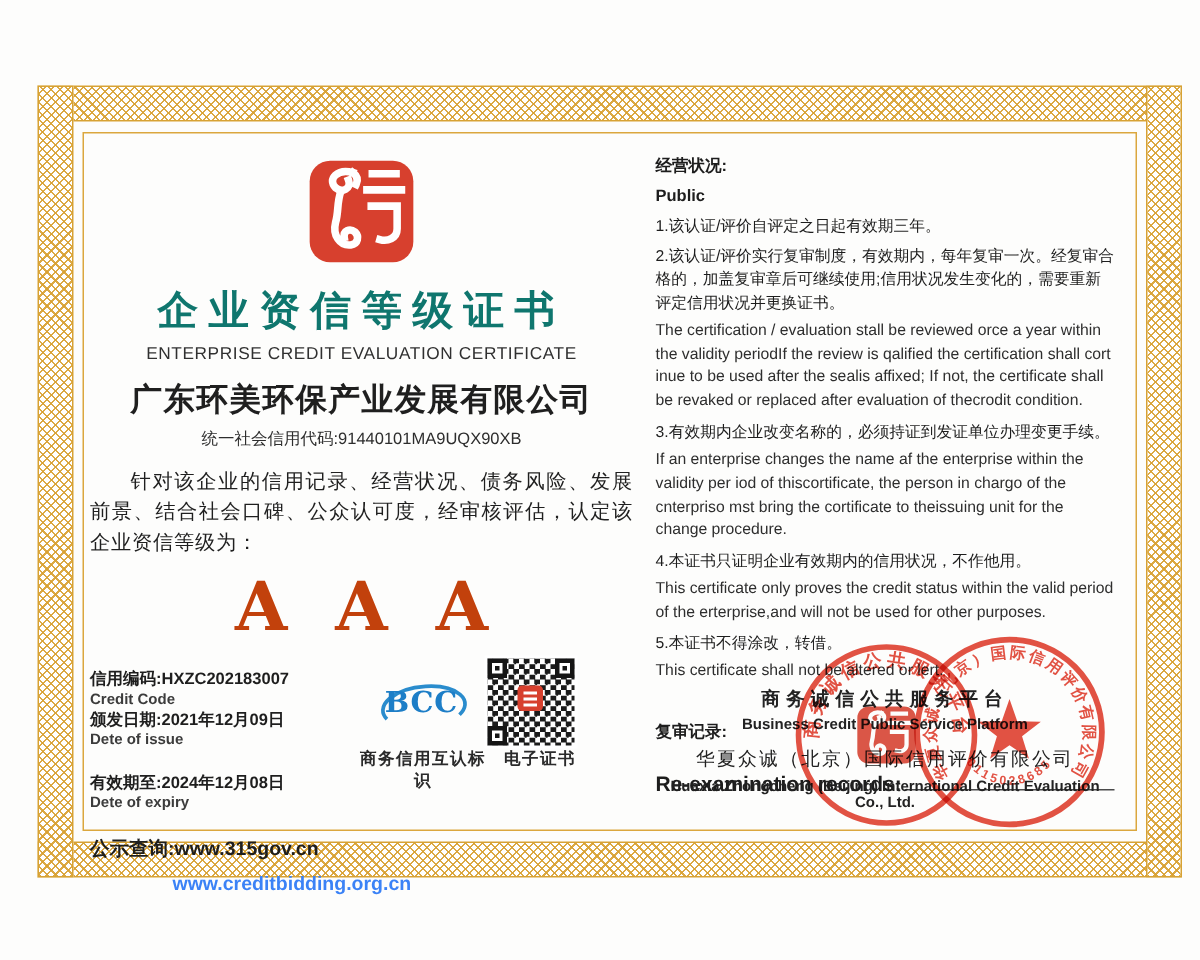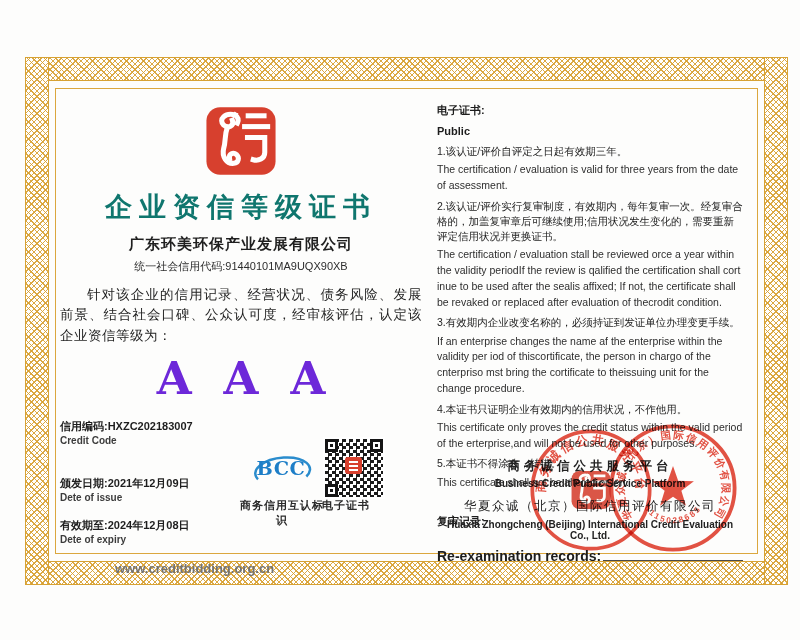--- a/index.html
+++ b/index.html
@@ -17,45 +17,45 @@
   .band-left{left:25px;top:57px;bottom:55px;width:22px;}
   .band-right{right:12px;top:57px;bottom:55px;width:22px;}
   .inner-line{position:absolute;left:55px;top:88px;right:42px;bottom:86px;border:1.5px solid #dba73e;}
 
   
   .left-col{position:absolute;left:60px;top:104px;width:362px;text-align:center;color:#2b2b2b;}
   .logo-seal{width:72px;height:74px;display:block;margin:0 auto;}
   .title-cn{font-family:"DejaVu Serif","Liberation Serif",serif;font-size:27px;font-weight:bold;
     letter-spacing:7px;color:#0f766e;margin-top:11px;white-space:nowrap;}
   .title-en{font-size:11.5px;color:#303030;margin-top:5px;letter-spacing:.4px;}
-  .company{font-size:15px;font-weight:bold;color:#1f1f1f;margin-top:10px;letter-spacing:1px;}
+  .company{font-size:21px;font-weight:bold;color:#1f1f1f;margin-top:10px;letter-spacing:1px;}
   .uscc{font-size:11px;color:#2d2d2d;margin-top:5px;}
   .statement{font-size:13.5px;line-height:1.5;text-align:justify;text-indent:2em;color:#1f1f1f;
     margin-top:11px;letter-spacing:.5px;}
   .rating{font-family:"DejaVu Serif","Liberation Serif",serif;font-size:45px;font-weight:bold;
-    color:#6d28d9;letter-spacing:32px;text-indent:32px;margin-top:6px;}
+    color:#c2410c;letter-spacing:32px;text-indent:32px;margin-top:6px;}
   .info{ text-align:left;margin-top:14px;}
   .info .cn{font-size:11px;color:#1e1e1e;font-weight:700;}
   .info .en{font-size:10px;color:#3c3c3c;margin-top:1px;font-weight:600;}
   .info.query .cn{font-size:13px;font-weight:600;}
-  .query-2{font-size:13px;color:#737373;font-weight:600;margin-top:6px;padding-left:55px;}
+  .query-2{font-size:13px;color:#3b82f6;font-weight:600;margin-top:6px;padding-left:55px;}
 
   
   .bcc-box{position:absolute;left:248px;top:446px;width:66px;height:42px;}
   .bcc-label{position:absolute;left:240px;top:498px;width:84px;font-size:11px;font-weight:bold;color:#2a2a2a;letter-spacing:1px;text-align:center;}
   .qr{position:absolute;left:323px;top:437px;width:58px;height:58px;background:#fff;padding:2px;}
   .qr-mod{position:relative;width:100%;height:100%;
     background:repeating-conic-gradient(#1b1b1b 0% 25%, #ffffff 0% 50%);background-size:7px 7px;}
   .finder{position:absolute;width:13px;height:13px;background:#fff;border:3px solid #151515;box-sizing:border-box;}
   .finder i{position:absolute;inset:2px;background:#151515;}
   .f-tl{left:0;top:0;} .f-tr{right:0;top:0;} .f-bl{left:0;bottom:0;}
   .qr-seal{position:absolute;left:20px;top:18px;width:17px;height:17px;background:#d7402e;border-radius:3px;
     display:flex;align-items:center;justify-content:center;}
   .qr-seal i{width:9px;height:2px;background:#fff;box-shadow:0 4px 0 #fff,0 8px 0 #fff;margin-top:-8px;}
-  .qr-label{position:absolute;left:317px;top:498px;width:58px;font-size:11px;font-weight:bold;color:#2a2a2a;letter-spacing:1px;text-align:center;}
+  .qr-label{position:absolute;left:331px;top:498px;width:58px;font-size:11px;font-weight:bold;color:#2a2a2a;letter-spacing:1px;text-align:center;}
 
   
   .right-col{position:absolute;left:437px;top:103px;width:306px;color:#1d1d1d;}
   .note-head{font-size:11px;font-weight:bold;margin-bottom:7px;}
   .note-cn{font-size:10.5px;line-height:1.45;margin:5px 0 3px 0;color:#1d1d1d;}
   .note-en{font-size:10.5px;line-height:1.5;color:#2e2e2e;margin:3px 0 5px 0;}
   .reexam{margin-top:24px;}
   .reexam .cn{font-size:11px;font-weight:bold;margin-bottom:19px;}
   .reexam-line{display:flex;align-items:flex-start;font-size:14px;font-weight:bold;color:#1d1d1d;}
   .reexam-line .fill{flex:1;border-bottom:1px solid #4a4a4a;height:12px;margin-left:2px;}
@@ -97,38 +97,40 @@
   <div class="band band-bottom"></div>
   <div class="band band-left"></div>
   <div class="band band-right"></div>
   <div class="inner-line"></div>
 
   <div class="left-col">
     <svg class="logo-seal" viewBox="0 0 100 100">
       <use href="#xinseal"></use>
     </svg>
     <div class="title-cn">企业资信等级证书</div>
+    <div class="title-en">ENTERPRISE CREDIT EVALUATION CERTIFICATE</div>
     <div class="company">广东环美环保产业发展有限公司</div>
     <div class="uscc">统一社会信用代码:91440101MA9UQX90XB</div>
     <div class="statement">针对该企业的信用记录、经营状况、债务风险、发展前景、结合社会口碑、公众认可度，经审核评估，认定该企业资信等级为：</div>
     <div class="rating">AAA</div>
 
     <div class="info">
       <div class="cn">信用编码:HXZC202183007</div>
       <div class="en">Credit Code</div>
     </div>
-    <div class="info" style="margin-top:30px;">
+    <div class="info" style="margin-top:0;">
       <div class="cn">颁发日期:2021年12月09日</div>
       <div class="en">Dete of issue</div>
     </div>
     <div class="info" style="margin-top:15px;">
       <div class="cn">有效期至:2024年12月08日</div>
       <div class="en">Dete of expiry</div>
     </div>
     <div class="info query" style="margin-top:16px;">
+      <div class="cn">公示查询:www.315gov.cn</div>
       <div class="query-2">www.creditbidding.org.cn</div>
     </div>
   </div>
 
   <svg class="bcc-box" viewBox="0 0 120 76">
     <g transform="rotate(-6 60 38)">
       <path d="M16,56 A50,25 0 1,1 104,60" stroke="#2a8ccd" stroke-width="4.5" fill="none"></path>
     </g>
     <text x="60" y="52" text-anchor="middle" font-family="'DejaVu Serif',serif" font-weight="bold" font-size="35" fill="#1d7ec7" letter-spacing="1">BCC</text>
   </svg>
@@ -146,25 +148,24 @@
           <i></i>
         </div>
       <div class="qr-seal">
           <i></i>
         </div>
     </div>
   </div>
   <div class="qr-label">电子证书</div>
 
   <div class="right-col">
-    <div class="note-head">电子证书:</div>
+    <div class="note-head">经营状况:</div>
     <div class="note-head">Public</div>
 
     <div class="note-cn">1.该认证/评价自评定之日起有效期三年。</div>
-    <div class="note-en">The certification / evaluation is valid for three years from the date of assessment.</div>
     <div class="note-cn">2.该认证/评价实行复审制度，有效期内，每年复审一次。经复审合格的，加盖复审章后可继续使用;信用状况发生变化的，需要重新评定信用状况并更换证书。</div>
     <div class="note-en">The certification / evaluation stall be reviewed orce a year within the validity periodIf the review is qalified the certification shall cort inue to be used after the sealis affixed; If not, the certificate shall be revaked or replaced after evaluation of thecrodit condition.</div>
     <div class="note-cn">3.有效期内企业改变名称的，必须持证到发证单位办理变更手续。</div>
     <div class="note-en">If an enterprise changes the name af the enterprise within the validity per iod of thiscortificate, the person in chargo of the cnterpriso mst bring the cortificate to theissuing unit for the change procedure.</div>
     <div class="note-cn">4.本证书只证明企业有效期内的信用状况，不作他用。</div>
     <div class="note-en">This certificate only proves the credit status within the valid period of the erterprise,and will not be used for other purposes.</div>
     <div class="note-cn">5.本证书不得涂改，转借。</div>
     <div class="note-en">This certificate shall not be altered or lert.</div>
 
     <div class="reexam">

